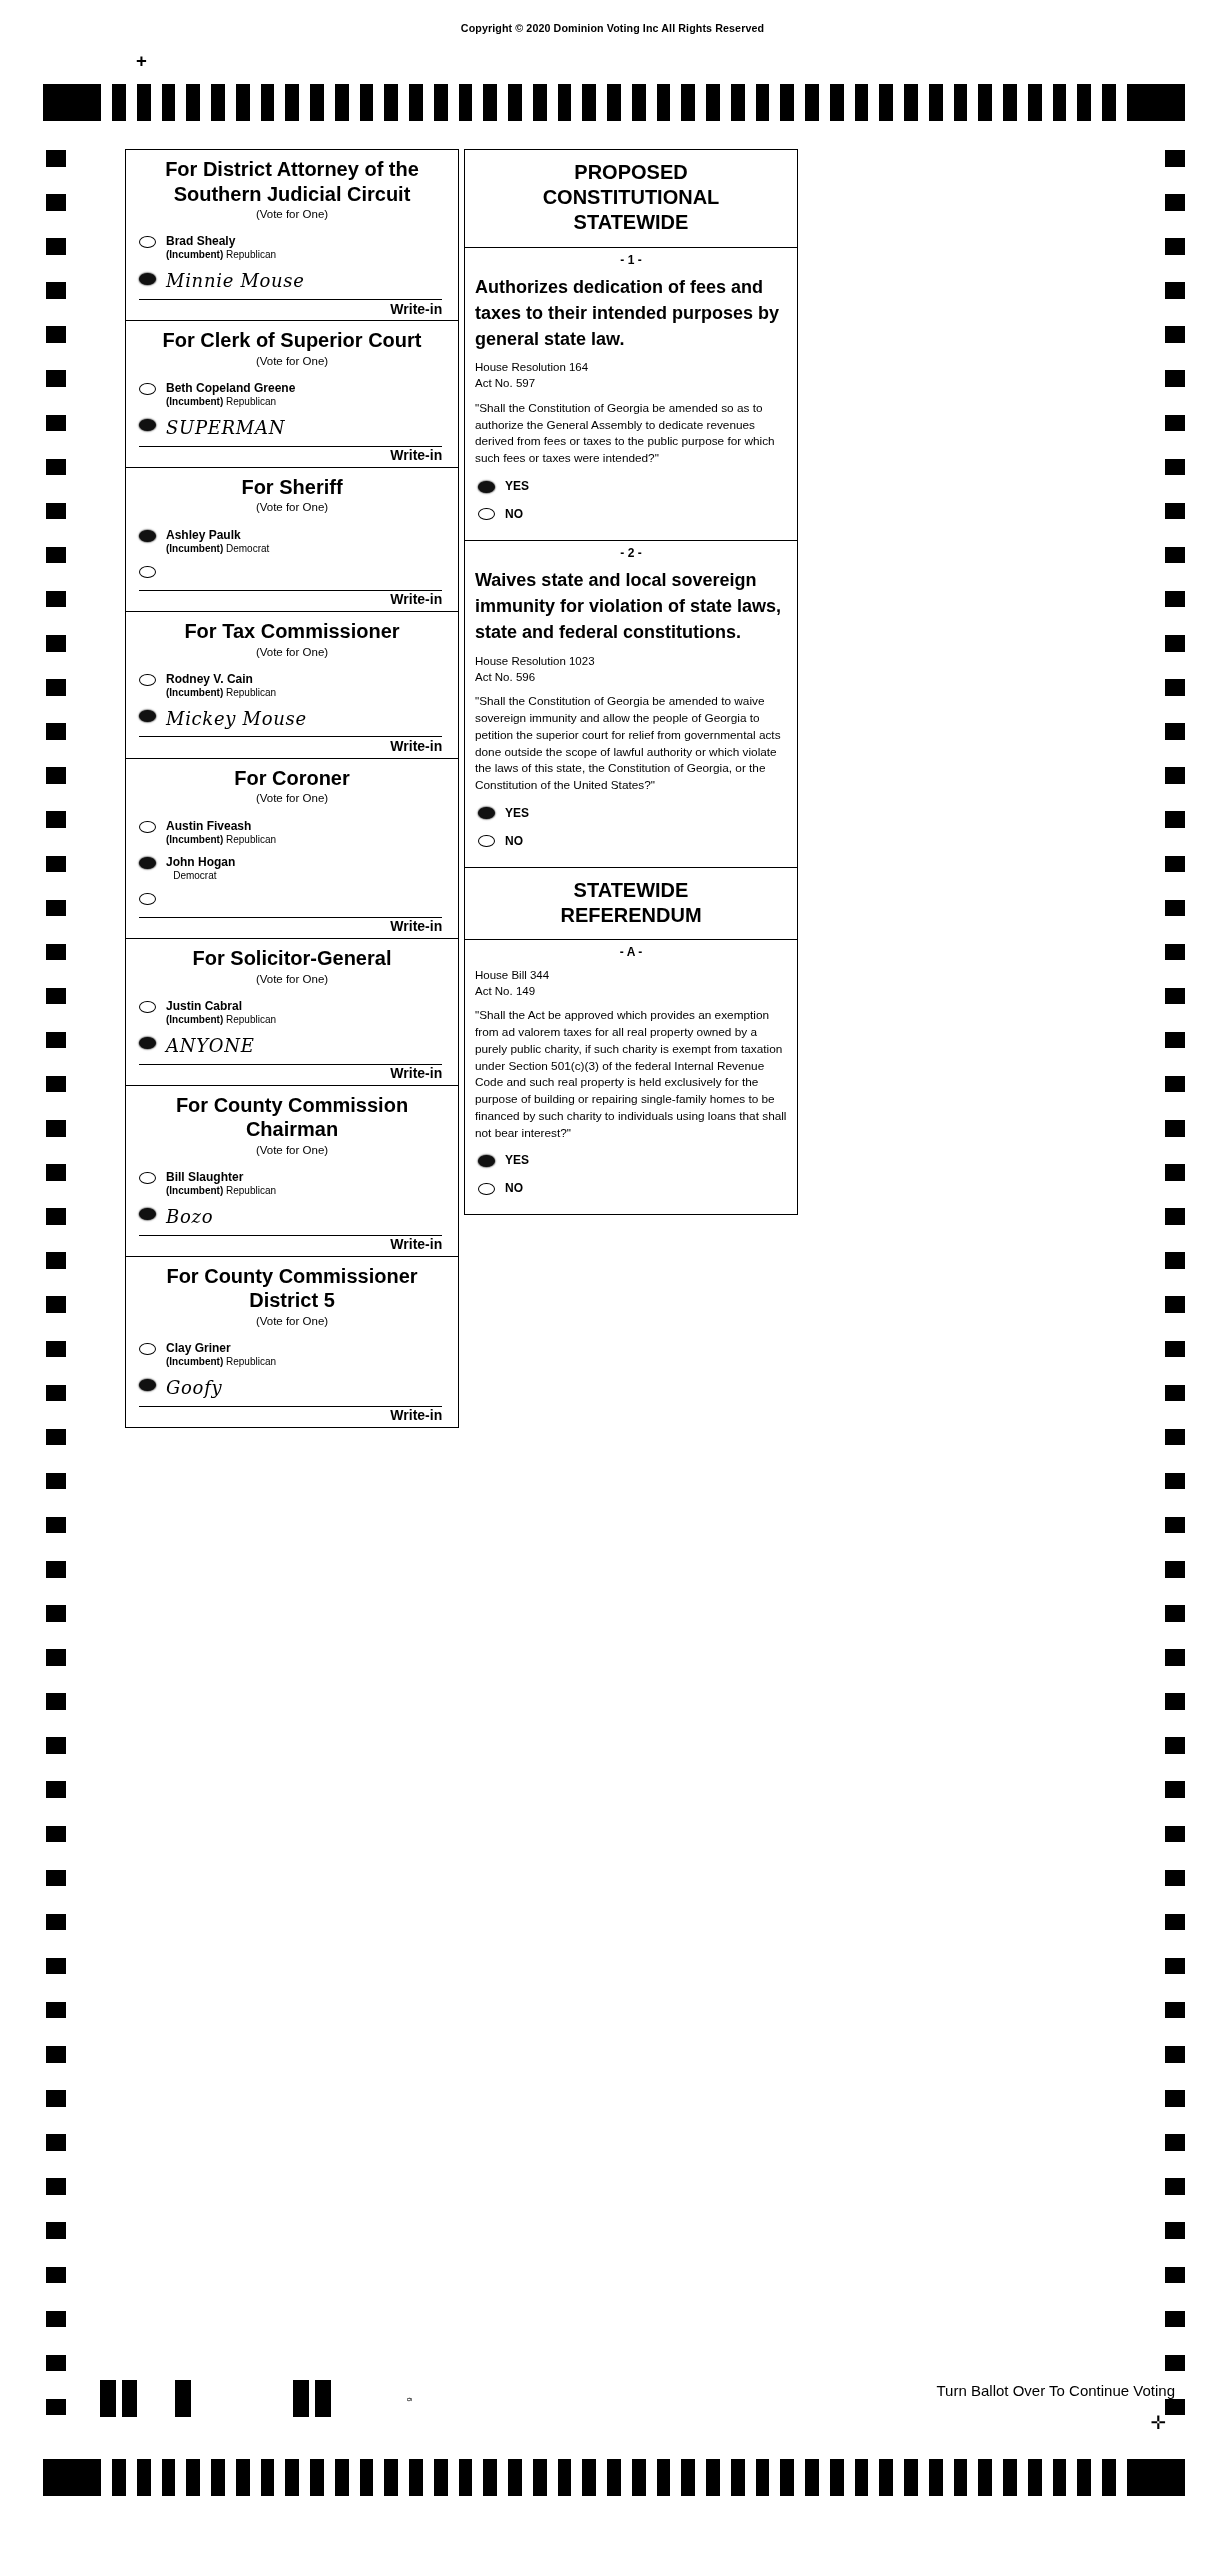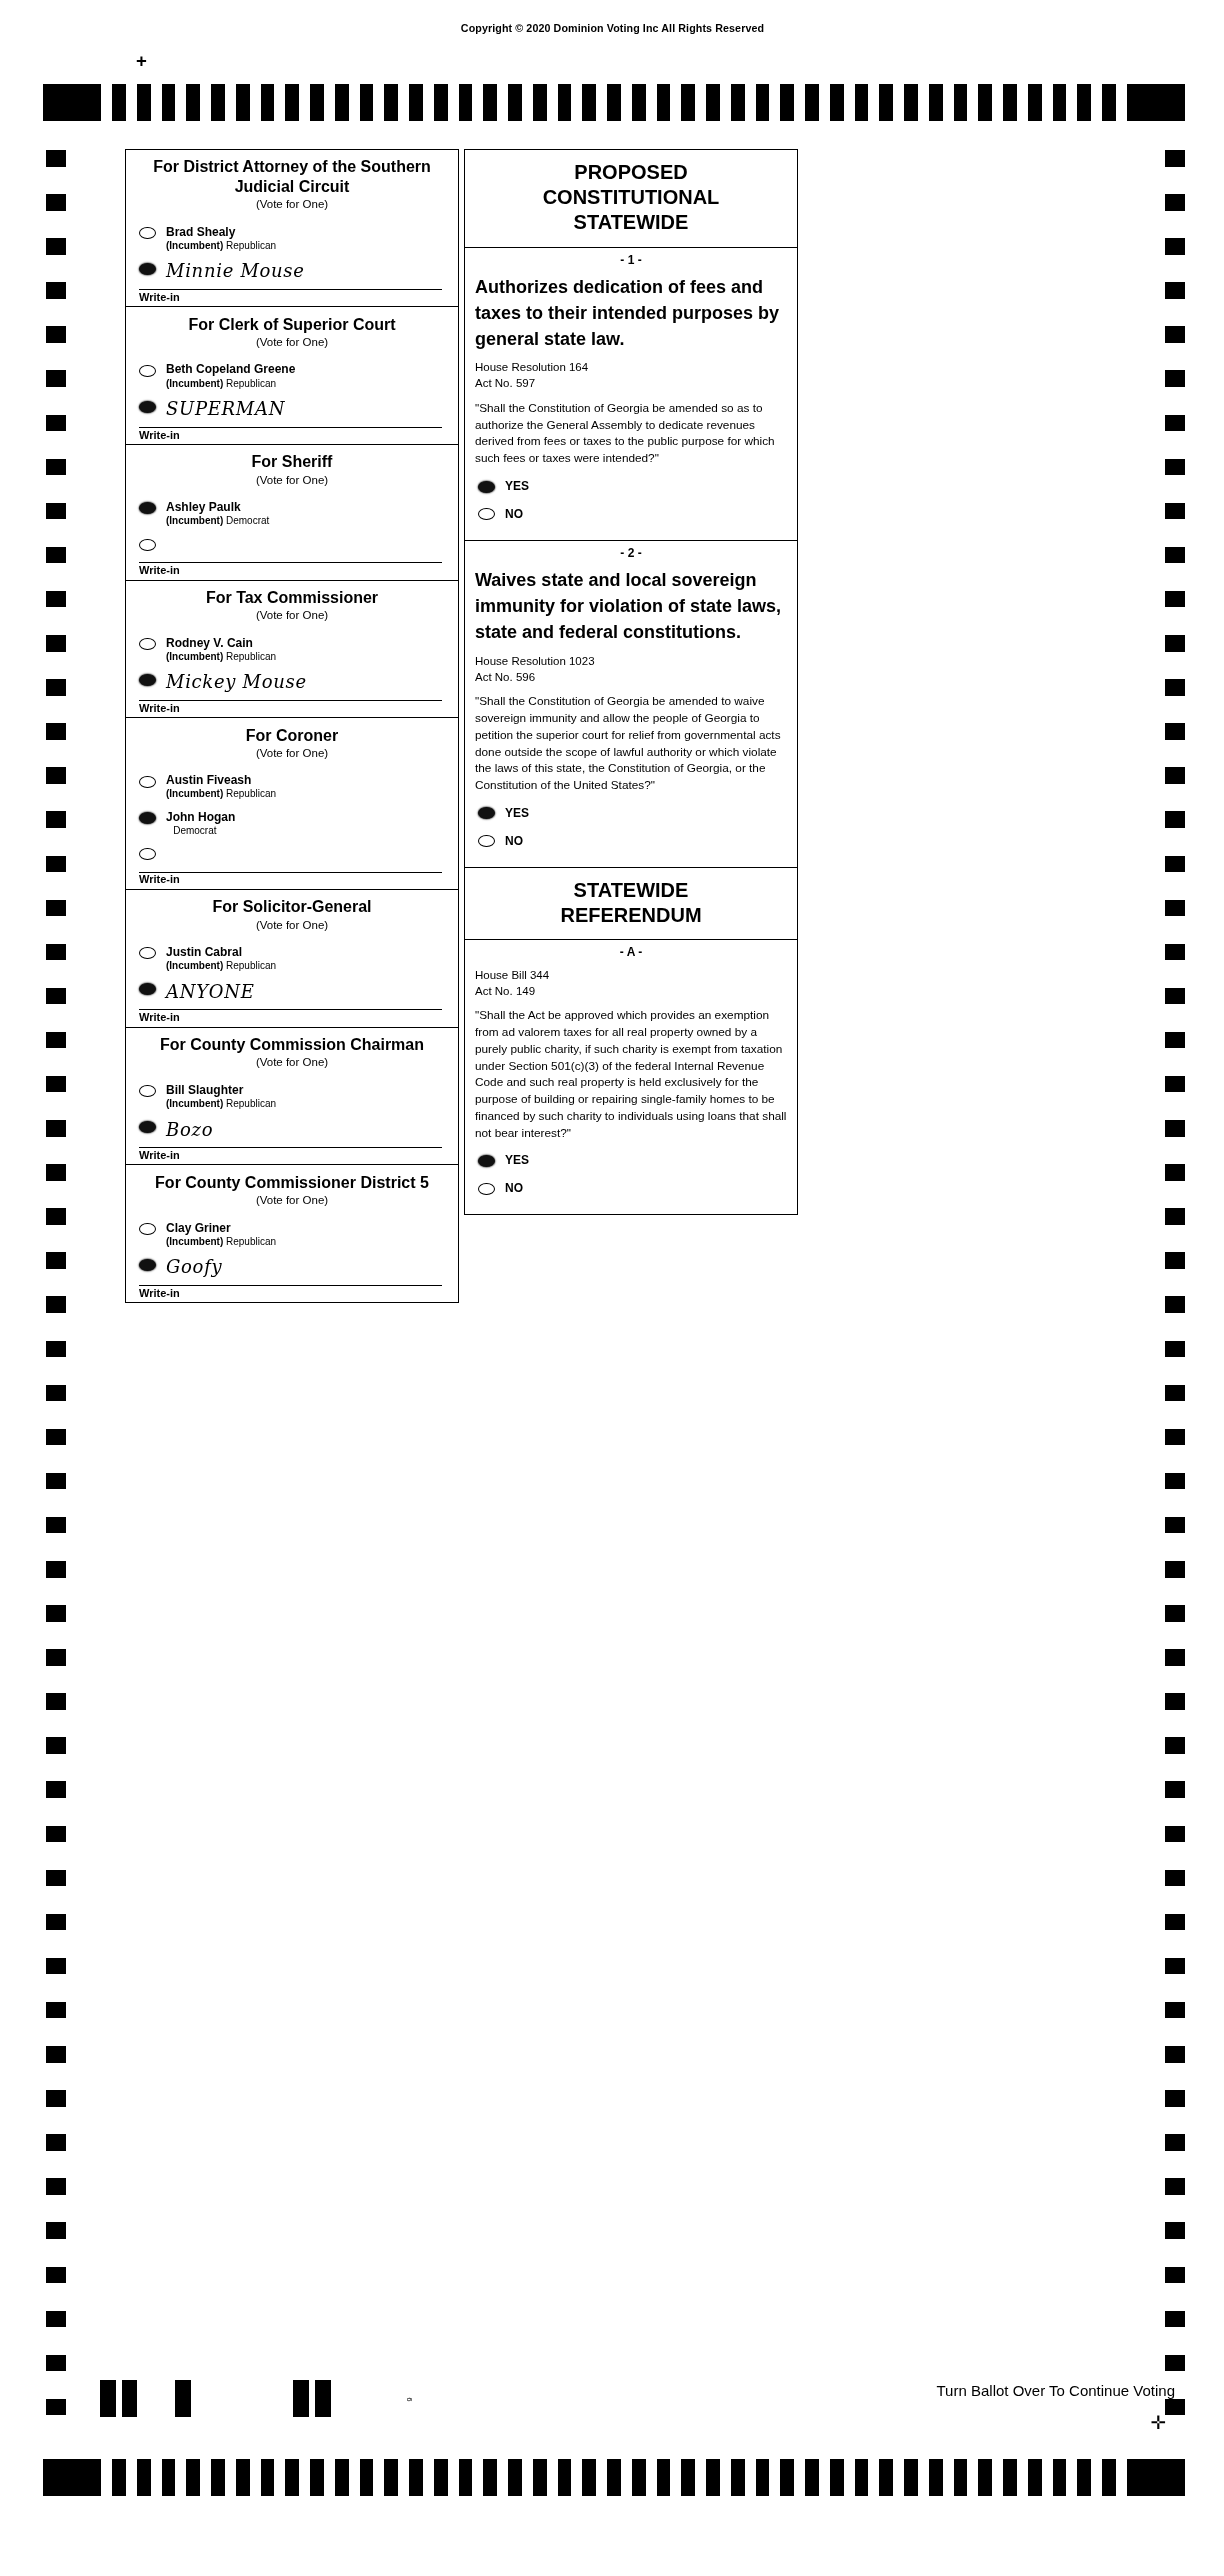--- a/index.html
+++ b/index.html
@@ -114,21 +114,21 @@
   .contest {
     border-bottom: 1.4px solid #000;
   }
   .contest:last-child { border-bottom: none; }
 
   .contest-head {
     text-align: center;
     padding: 7.2px 5.7px 5.7px 5.7px;
   }
   .contest-title {
-    font-size: 16px;
+    font-size: 20px;
     font-weight: bold;
     line-height: 1.22;
   }
   .contest-sub {
     font-size: 11.5px;
     margin-top: 2.1px;
   }
 
   .options {
     padding: 4.3px 0 0 0;
@@ -177,23 +177,24 @@
     letter-spacing: 0.7px;
     line-height: 1.1;
     padding-top: 0.7px;
   }
   .writein-line {
     margin: 0 15.8px 0 13px;
     border-top: 1.4px solid #000;
     padding-top: 0.7px;
   }
   .writein-label {
-    font-size: 11px;
+    font-size: 14px;
     font-weight: bold;
     padding-bottom: 3.6px;
+    text-align: right;
   }
 
   
   .q-head {
     text-align: center;
     padding: 10px 7.2px 11.5px 7.2px;
     border-bottom: 1.4px solid #000;
   }
   .q-head-line {
     font-size: 20px;

